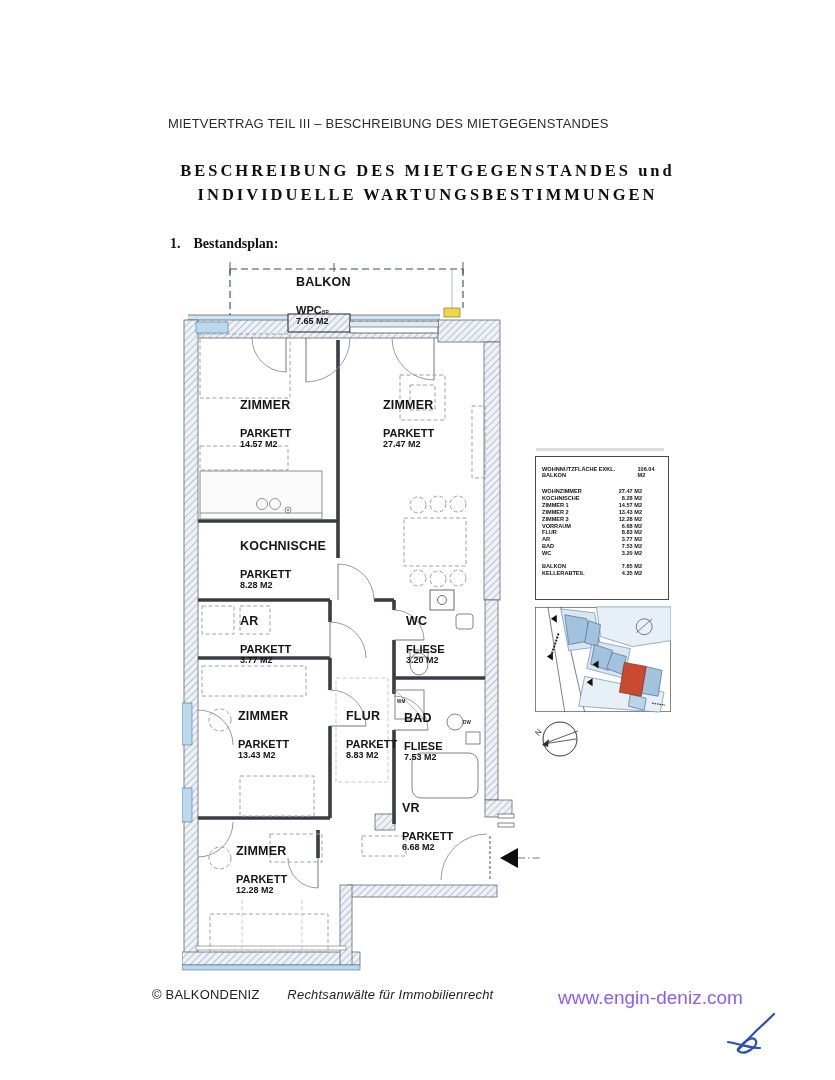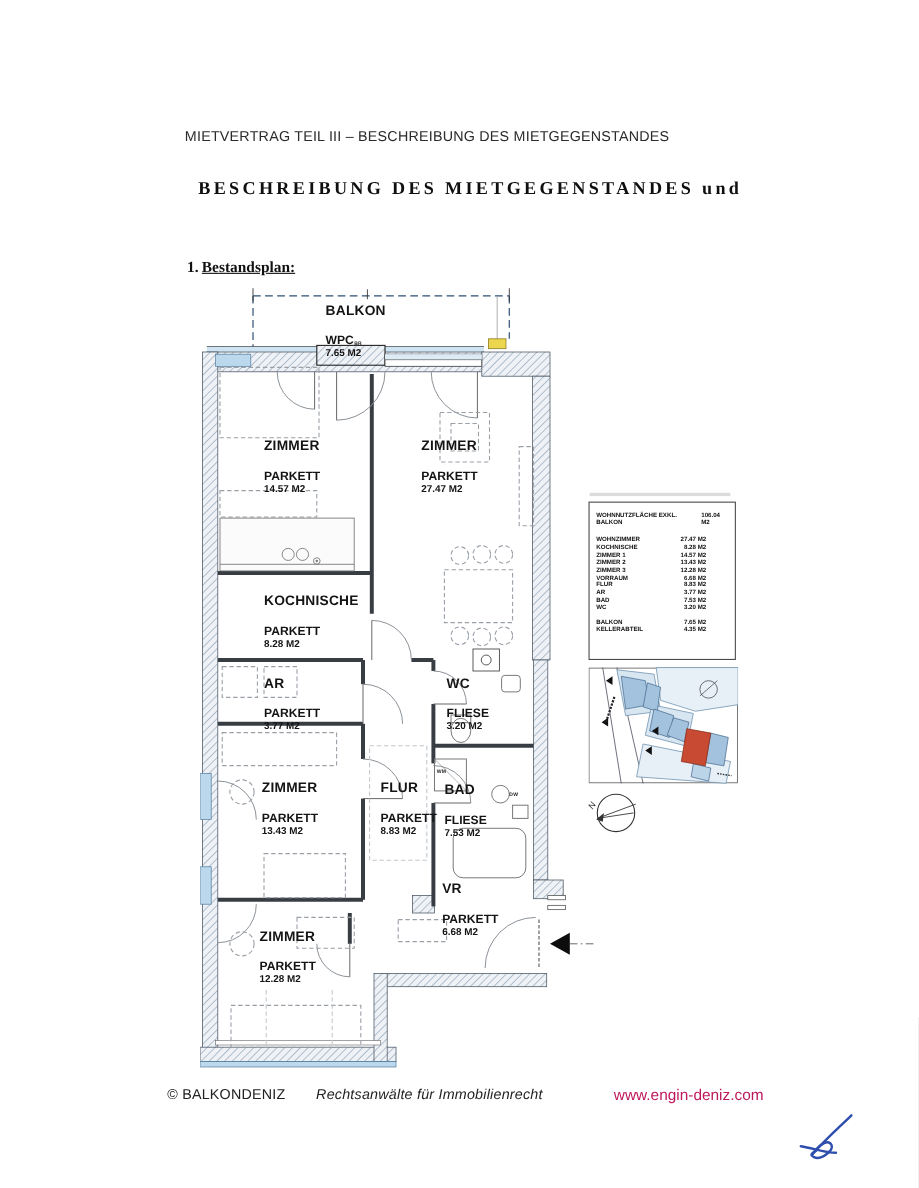--- a/index.html
+++ b/index.html
@@ -7,21 +7,21 @@
           font-family:"Liberation Sans",sans-serif; color:#1a1a1a; overflow:hidden; margin:0 auto; }
 
   .hdr { position:absolute; left:168px; top:116px; font-size:13px; letter-spacing:.2px; color:#2b2b2b; }
 
   .title { position:absolute; left:0; right:0; top:159px; text-align:center;
            font-family:"Liberation Serif",serif; font-weight:bold; font-size:16.5px;
            letter-spacing:3px; line-height:24px; color:#0f0f0f;margin-left:20px; }
 
   .section { position:absolute; left:170px; top:236px; font-family:"Liberation Serif",serif;
              font-weight:bold; font-size:14px; color:#111; }
-  .section .st { margin-left:3px; text-decoration:underline; }
+  .section .st { margin-left:13px; }
 
   .plan { position:absolute; left:182px; top:258px; width:360px; height:715px; }
   .plan svg { display:block; }
 
   .rlabel { position:absolute; color:#141414; white-space:nowrap; }
   .rn { font-size:12.5px; font-weight:700; letter-spacing:.2px; line-height:13px; }
   .rf { font-size:11px;  font-weight:700; line-height:10px; margin-top:16px; }
   .ra { font-size:9px;  font-weight:700; line-height:11px; margin-top:1px; }
 
   .tiny { position:absolute; font-size:4.6px; font-weight:700; color:#222; letter-spacing:.2px; }
@@ -36,33 +36,34 @@
   .lrow { display:flex; font-size:5.6px; font-weight:700; line-height:6.9px; color:#111; }
   .lrow .lv { margin-left:auto; width:48px; text-align:right; padding-right:21px; box-sizing:border-box; }
   .lrow.sp { margin-top:6px; }
 
   .map { position:absolute; left:535px; top:606px; width:136px; height:107px; }
   .compass { position:absolute; left:532px; top:709px; width:56px; height:60px; }
 
   .footer { position:absolute; top:987px; left:152px; font-size:13px; color:#222; letter-spacing:.2px; }
   .footer .brandb { font-weight:400; }
   .footer .tag { font-style:italic; margin-left:24px; font-family:"Liberation Sans",sans-serif; }
-  .web { position:absolute; top:987px; left:558px; font-size:14px; color:#be185d; }
+  .web { position:absolute; top:987px; left:558px; font-size:19px; color:#8b5cf6; }
 
   .sig { position:absolute; left:716px; top:1008px; }
 </style>
 </head>
 <body>
 
 <div class="page">
 
   <div class="hdr">MIETVERTRAG TEIL III – BESCHREIBUNG DES MIETGEGENSTANDES</div>
 
   <div class="title">
     <div>BESCHREIBUNG DES MIETGEGENSTANDES und</div>
+    <div>INDIVIDUELLE WARTUNGSBESTIMMUNGEN</div>
   </div>
 
   <div class="section">
     <span>1.</span><span class="st">Bestandsplan:</span>
   </div>
 
   <div class="plan">
     <svg width="360" height="715" viewBox="0 0 360 715">
       <defs>
         <pattern id="hatch" width="5" height="5" patternUnits="userSpaceOnUse" patternTransform="rotate(45)">

